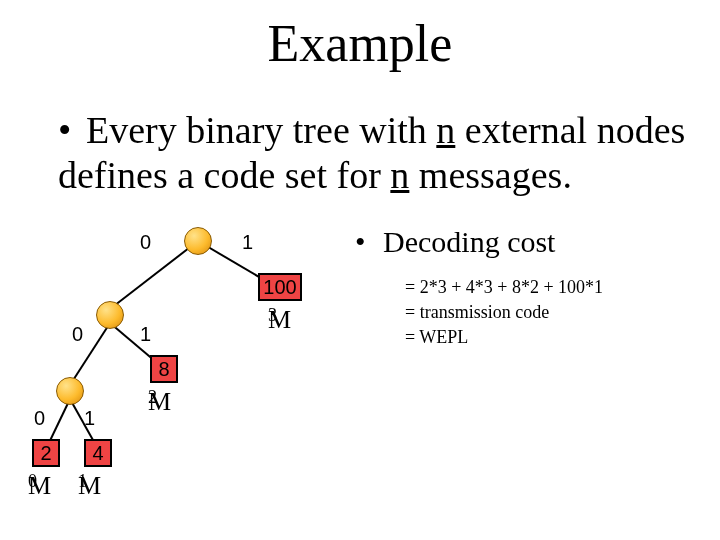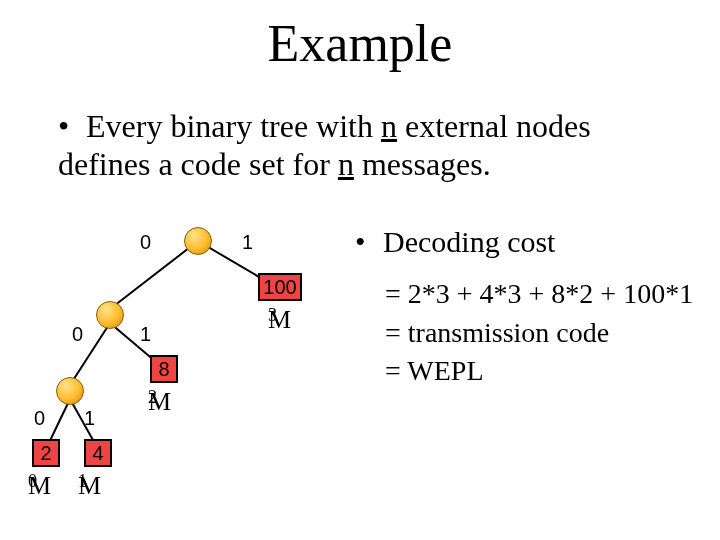--- a/index.html
+++ b/index.html
@@ -23,43 +23,43 @@
     left: 0;
     width: 720px;
     text-align: center;
     font-size: 52px;
   }
   .bullet-main {
     position: absolute;
     top: 108px;
     left: 58px;
     width: 630px;
-    font-size: 32px;
+    font-size: 38px;
     line-height: 1.18;
   }
   .bullet-main .dot {
     display: inline-block;
     width: 28px;
   }
   .under { text-decoration: underline; }
 
   .right-col {
     position: absolute;
     top: 225px;
     left: 355px;
     width: 360px;
   }
   .right-head {
     font-size: 30px;
   }
   .right-head .dot { display: inline-block; width: 28px; }
   .right-lines {
     margin-top: 16px;
-    margin-left: 30px;
-    font-size: 28px;
+    margin-left: 50px;
+    font-size: 18px;
     line-height: 1.38;
   }
 
   
   .tree {
     position: absolute;
     left: 28px;
     top: 215px;
     width: 310px;
     height: 320px;

